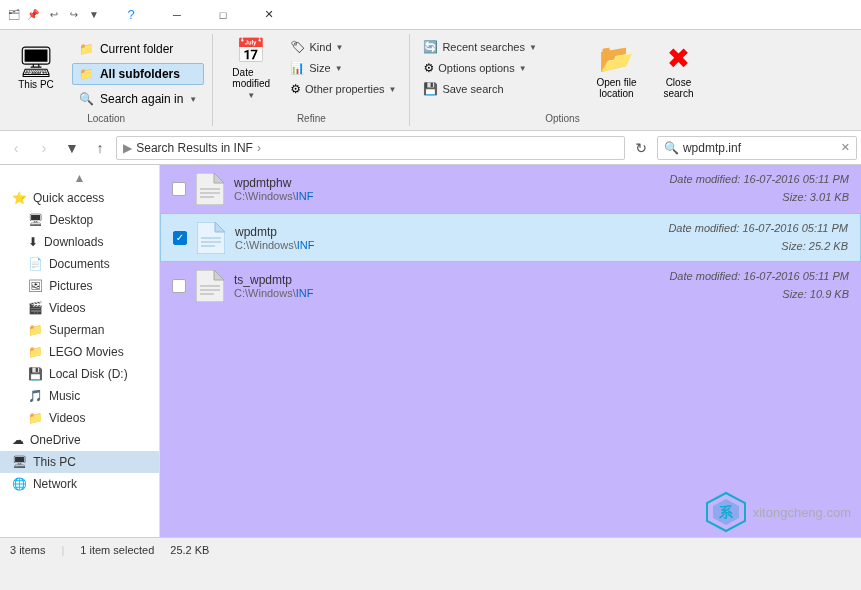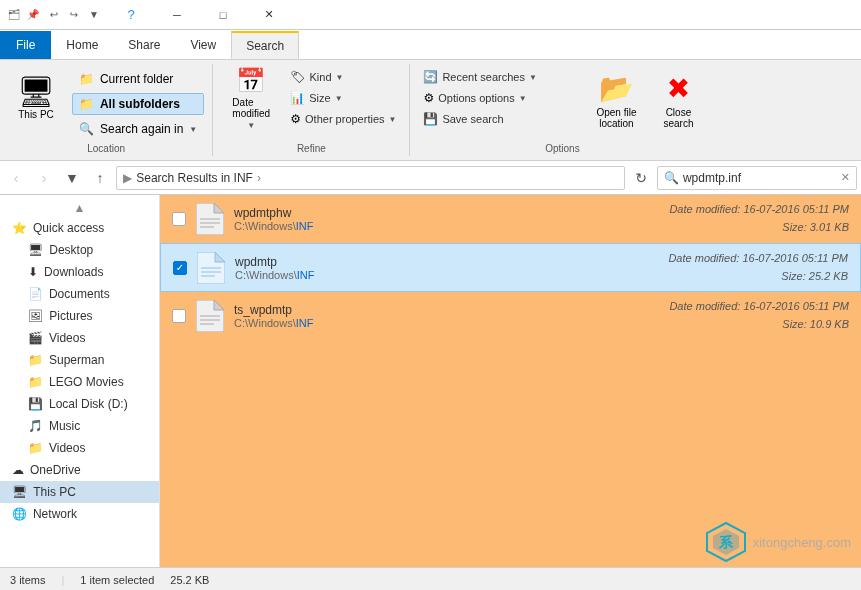--- a/index.html
+++ b/index.html
@@ -90,21 +90,21 @@
     .sidebar-collapse-btn { width: 100%; display: flex; justify-content: center; padding: 2px 0; cursor: pointer; color: #888; }
     .sidebar-item {
       display: flex; align-items: center; padding: 3px 8px 3px 12px;
       cursor: pointer; font-size: 12px; color: #333; gap: 6px; min-height: 22px;
     }
     .sidebar-item.selected { background: #cce0f0; }
     .sidebar-item .pin-btn { margin-left: auto; font-size: 10px; color: #888; opacity: 0; }
     .sidebar-item-indent { padding-left: 28px; }
 
     
-    .file-list { flex: 1; background: #fdba74; overflow-y: auto; }
+    .file-list { flex: 1; background: #c4b5fd; overflow-y: auto; }
     .file-item {
       display: flex; align-items: center; padding: 6px 12px; cursor: pointer;
       border-bottom: 1px solid transparent; min-height: 44px;
     }
     .file-item.selected { background: #cde8fb; border: 1px solid #90c8f0; }
     .file-item .checkbox { width: 16px; height: 16px; margin-right: 8px; flex-shrink: 0; }
     .file-item .file-icon { width: 32px; height: 32px; margin-right: 8px; flex-shrink: 0; display: flex; align-items: center; justify-content: center; }
     .file-item .file-info { flex: 1; }
     .file-item .file-name { font-size: 12px; color: #333; }
     .file-item .file-path { font-size: 11px; color: #666; }
@@ -141,27 +141,20 @@
   </div>
   <div class="window-controls">
     <div class="window-btn" style="font-size:13px; color:#1e90ff;">?</div>
     <div class="window-btn">─</div>
     <div class="window-btn">□</div>
     <div class="window-btn close">✕</div>
   </div>
 </div>
 
 <div class="ribbon">
-  <div class="ribbon-tabs">
-    <div class="ribbon-tab file">File</div>
-    <div class="ribbon-tab">Home</div>
-    <div class="ribbon-tab">Share</div>
-    <div class="ribbon-tab">View</div>
-    <div class="ribbon-tab search-tools-tab-active">Search</div>
-  </div>
 
   <div class="ribbon-content">
 
     <div class="ribbon-group location-group">
       <div class="location-items">
 
         <div style="display:flex;align-items:flex-start;gap:8px;">
           <div style="display:flex;flex-direction:column;align-items:center;gap:4px;">
             <div class="ribbon-btn-large">
               <div style="font-size:30px;line-height:1;">🖥</div>

